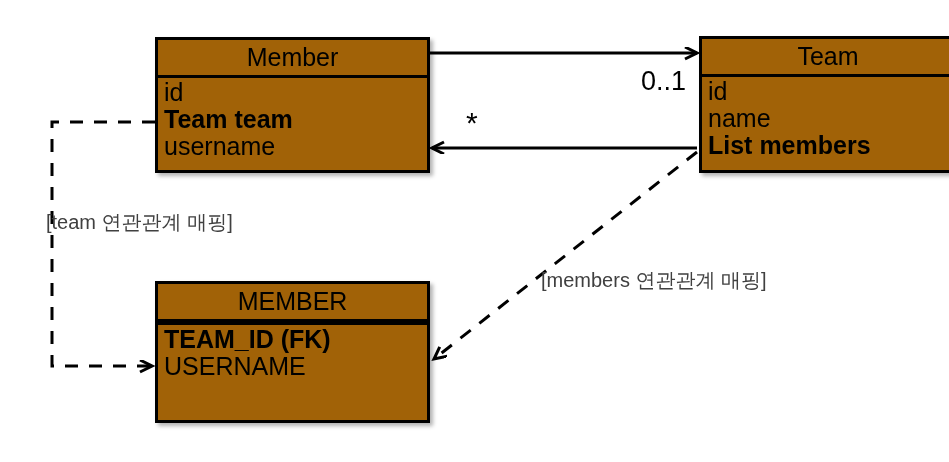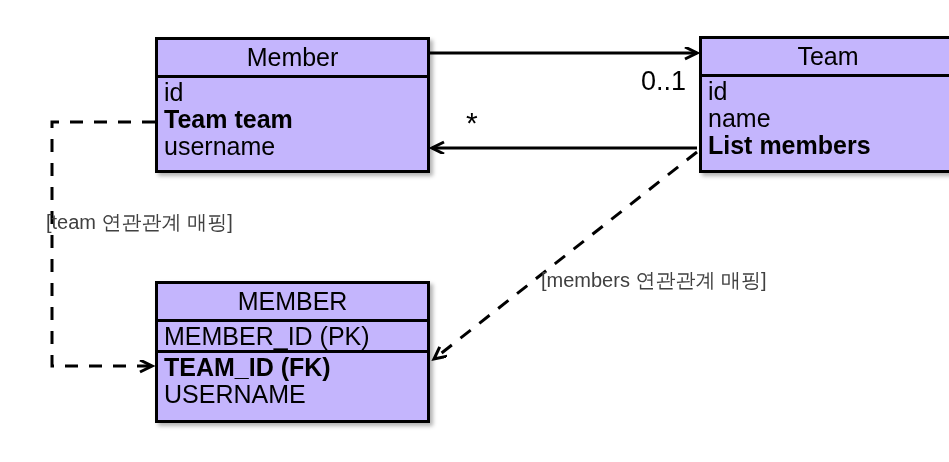--- a/index.html
+++ b/index.html
@@ -13,21 +13,21 @@
     height: 462px;
     background: #ffffff;
     font-family: "Liberation Sans", "DejaVu Sans", sans-serif;
     overflow: hidden;
   }
 
   
   .uml-box {
     position: absolute;
     box-sizing: border-box;
-    background: #c4b5fd;
+    background: #a16207;
     border: 3px solid #000000;
     box-shadow: 3px 3px 4px rgba(0,0,0,0.30);
     z-index: 5;
   }
   .uml-title {
     box-sizing: border-box;
     width: 100%;
     text-align: center;
     font-size: 25px;
     line-height: 1;
@@ -136,23 +136,20 @@
     <div class="uml-title">Team</div>
     <div class="uml-body">
       <div class="uml-attr">id</div>
       <div class="uml-attr">name</div>
       <div class="uml-attr bold">List members</div>
     </div>
   </div>
 
   <div class="uml-box" id="box-member-table">
     <div class="uml-title">MEMBER</div>
-    <div class="uml-body" style="padding-bottom:0;">
-      <div class="uml-attr">MEMBER_ID (PK)</div>
-    </div>
     <div class="uml-sep"></div>
     <div class="uml-body">
       <div class="uml-attr bold">TEAM_ID (FK)</div>
       <div class="uml-attr">USERNAME</div>
     </div>
   </div>
 
   <div class="mult-label" id="label-mult-one">0..1</div>
   <div class="mult-label" id="label-mult-many">*</div>
 

